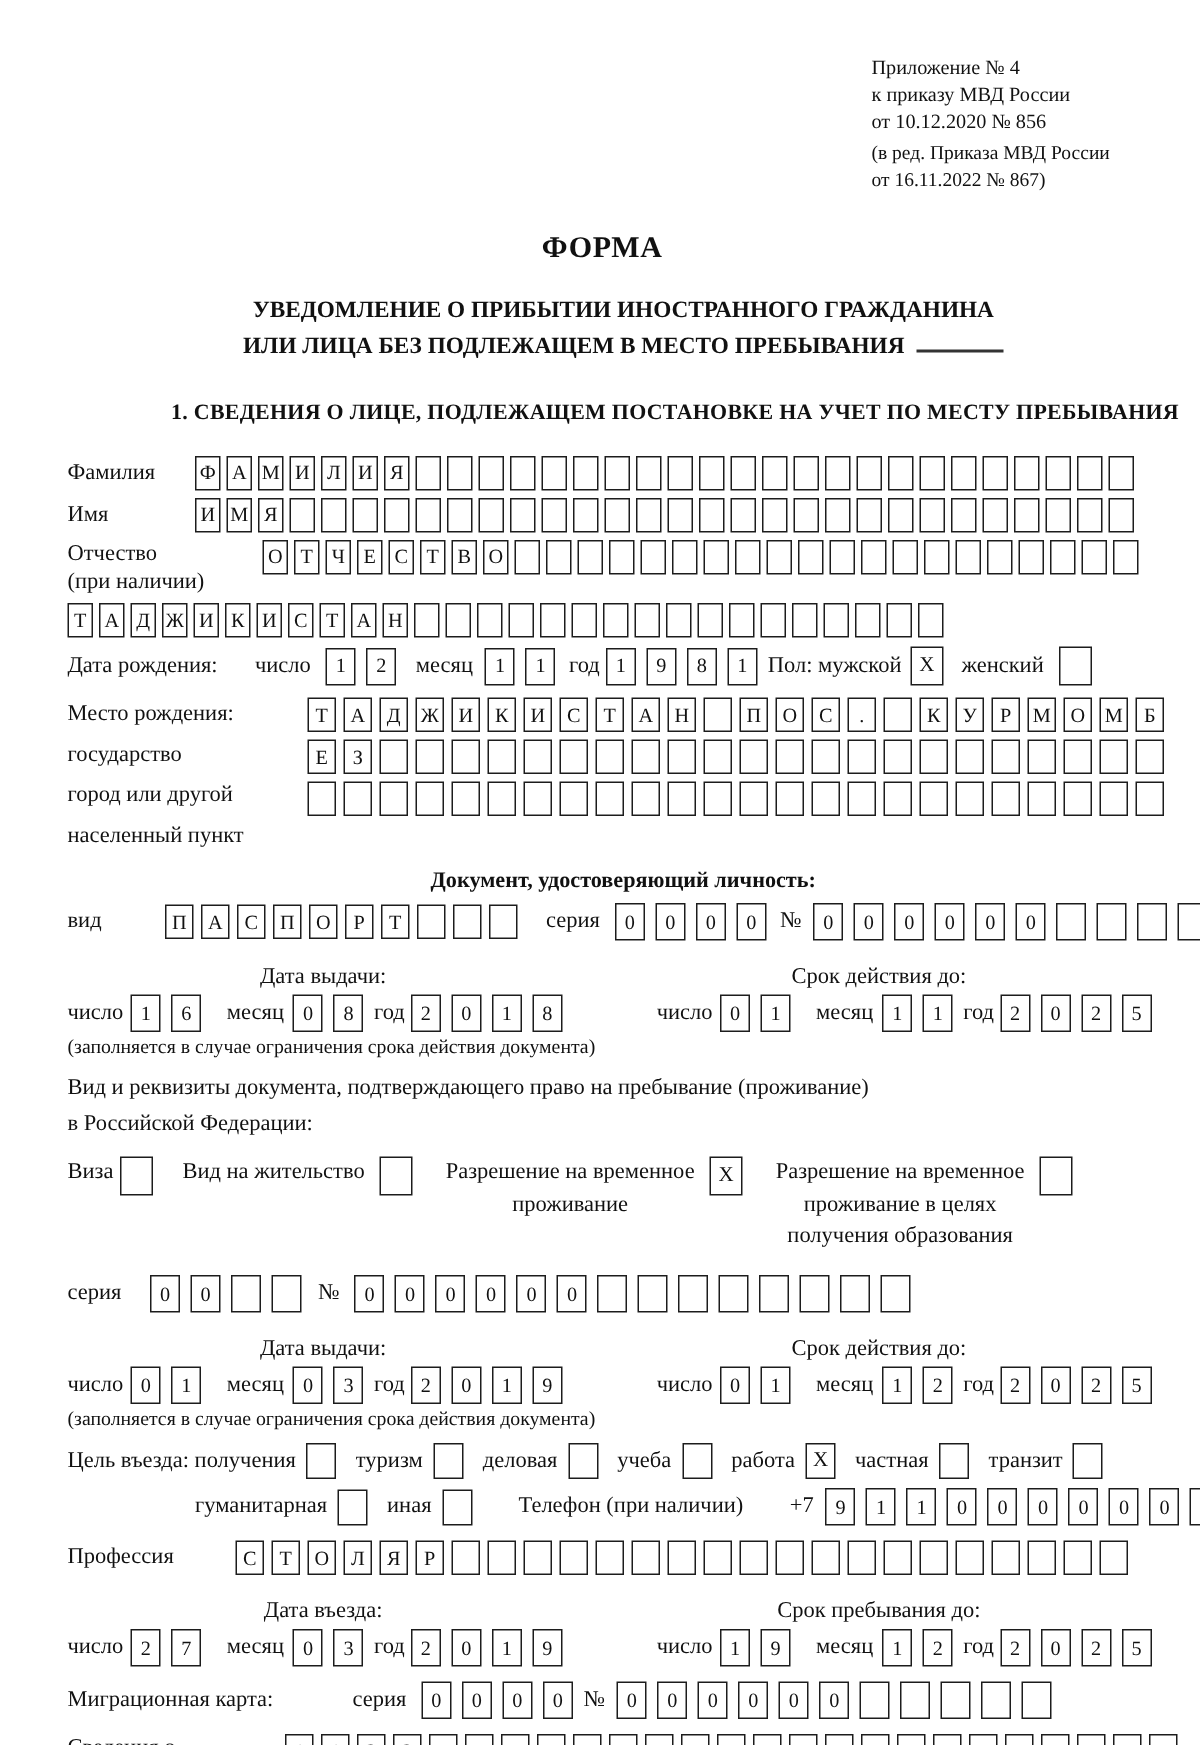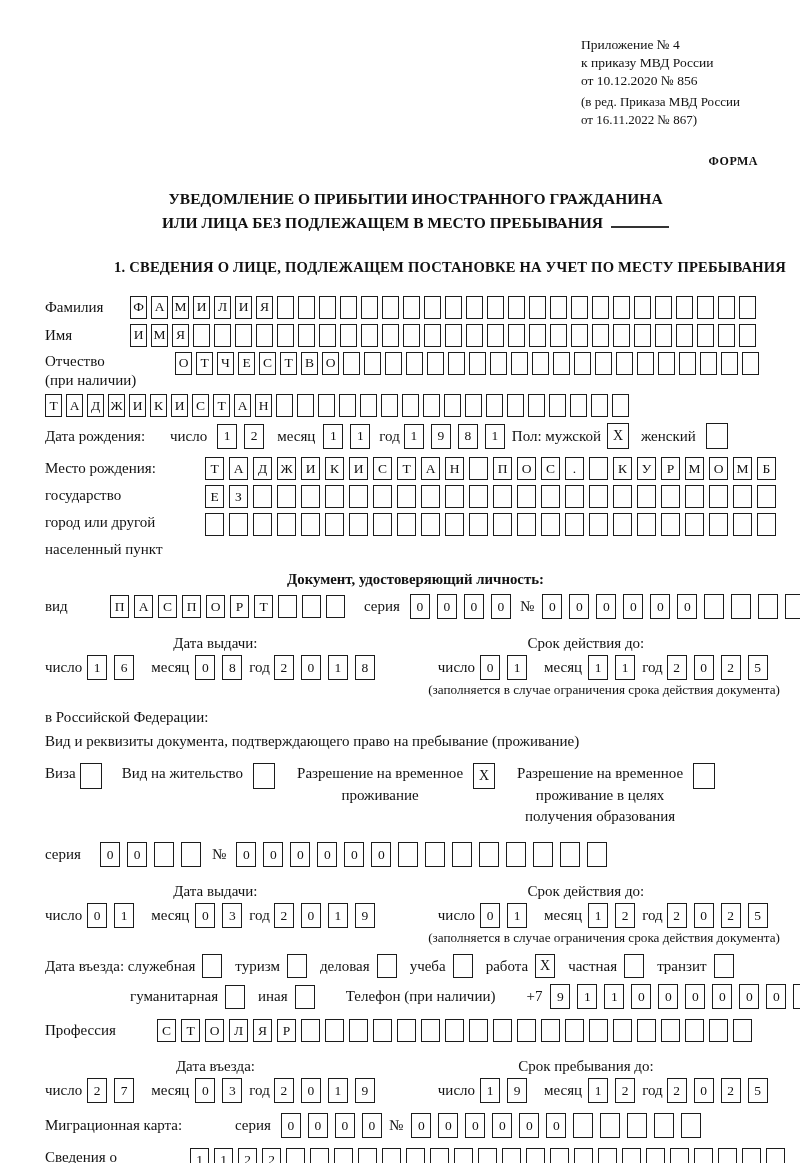--- a/index.html
+++ b/index.html
@@ -8,21 +8,21 @@
     width:800px; min-height:1163px;
     font-family:"Liberation Serif","DejaVu Serif",serif;
     color:#111; font-size:15px;
   }
   .page { width:800px; min-height:1163px; padding:36px 14px 20px 45px; background:#fff; }
 
   
   .hdr-right { margin-left:auto; width:205px; font-size:13.5px; line-height:1.32; }
   .hdr-right .appendix { white-space:pre-line; }
   .hdr-right .edition { white-space:pre-line; margin-top:4px; font-size:13px; }
-  .forma { text-align:right; font-weight:bold; font-size:12px; letter-spacing:.5px; margin:26px 28px 0 0; }
+  .forma { text-align:center; font-weight:bold; font-size:20px; letter-spacing:.5px; margin:26px 28px 0 0; }
 
   
   .title { text-align:center; font-weight:bold; font-size:15.5px; line-height:1.55; margin-top:18px; }
   .blank-line { display:inline-block; width:58px; border-bottom:2px solid #333; height:14px; margin-left:8px; }
   .section-h { text-align:right; font-weight:bold; font-size:14.6px; margin:24px 0 20px 0; letter-spacing:.2px; }
 
   
   .row { display:flex; align-items:center; margin-bottom:5px; flex-wrap:nowrap; }
   .row .lbl { flex:none; }
   .lbl { line-height:1.25; }
@@ -48,21 +48,21 @@
 
   .center-b { text-align:center; font-weight:bold; font-size:14.8px; margin:8px 0 6px 0; }
 
   
   .date-header { display:flex; margin-top:16px; }
   .date-header .dh-left { width:46%; text-align:center; }
   .date-header .dh-right { width:54%; text-align:center; }
   .date-row { display:flex; align-items:center; margin-top:3px; margin-bottom:2px; }
   .date-grp { display:flex; align-items:center; }
   .date-grp .lbl { margin-right:5px; }
-  .note { text-align:right; font-size:13.2px; margin:2px 6px 8px 0; }
+  .note { font-size:13.2px; margin:2px 6px 8px 0; }
 
   .para { line-height:1.55; margin-top:6px; }
 
   
   .doc-cbs { display:flex; align-items:flex-start; margin:10px 0 14px 0; }
   .doc-cb { display:flex; align-items:flex-start; }
   .doc-cb .lbl { text-align:center; line-height:1.45; }
   .doc-cb .cells-cb { margin-left:10px; margin-top:0; }
 
   
@@ -431,22 +431,22 @@
           <span class="cell">2</span>
           <span class="cell">0</span>
           <span class="cell">2</span>
           <span class="cell">5</span>
         </span>
     </span>
   </div>
   <div class="note">(заполняется в случае ограничения срока действия документа)</div>
 
   <div class="para">
+    <div>Вид и реквизиты документа, подтверждающего право на пребывание (проживание)</div>
     <div>в Российской Федерации:</div>
-    <div>Вид и реквизиты документа, подтверждающего право на пребывание (проживание)</div>
   </div>
   <div class="doc-cbs">
     <span class="doc-cb">
       <span class="lbl">Виза</span>
       <span class="cells cells-cb" style="margin-left:4px;">
           <span class="cell"></span>
         </span>
     </span>
     <span class="doc-cb" style="margin-left:20px;">
       <span class="lbl">Вид на жительство</span>
@@ -536,21 +536,21 @@
           <span class="cell">2</span>
           <span class="cell">0</span>
           <span class="cell">2</span>
           <span class="cell">5</span>
         </span>
     </span>
   </div>
   <div class="note">(заполняется в случае ограничения срока действия документа)</div>
 
   <div class="row purpose">
-    <span class="lbl">Дата въезда: служебная</span>
+    <span class="lbl">Цель въезда: получения</span>
     <span class="cells cells-cb">
         <span class="cell"></span>
       </span>
     <span class="lbl">туризм</span>
     <span class="cells cells-cb">
         <span class="cell"></span>
       </span>
     <span class="lbl">деловая</span>
     <span class="cells cells-cb">
         <span class="cell"></span>

